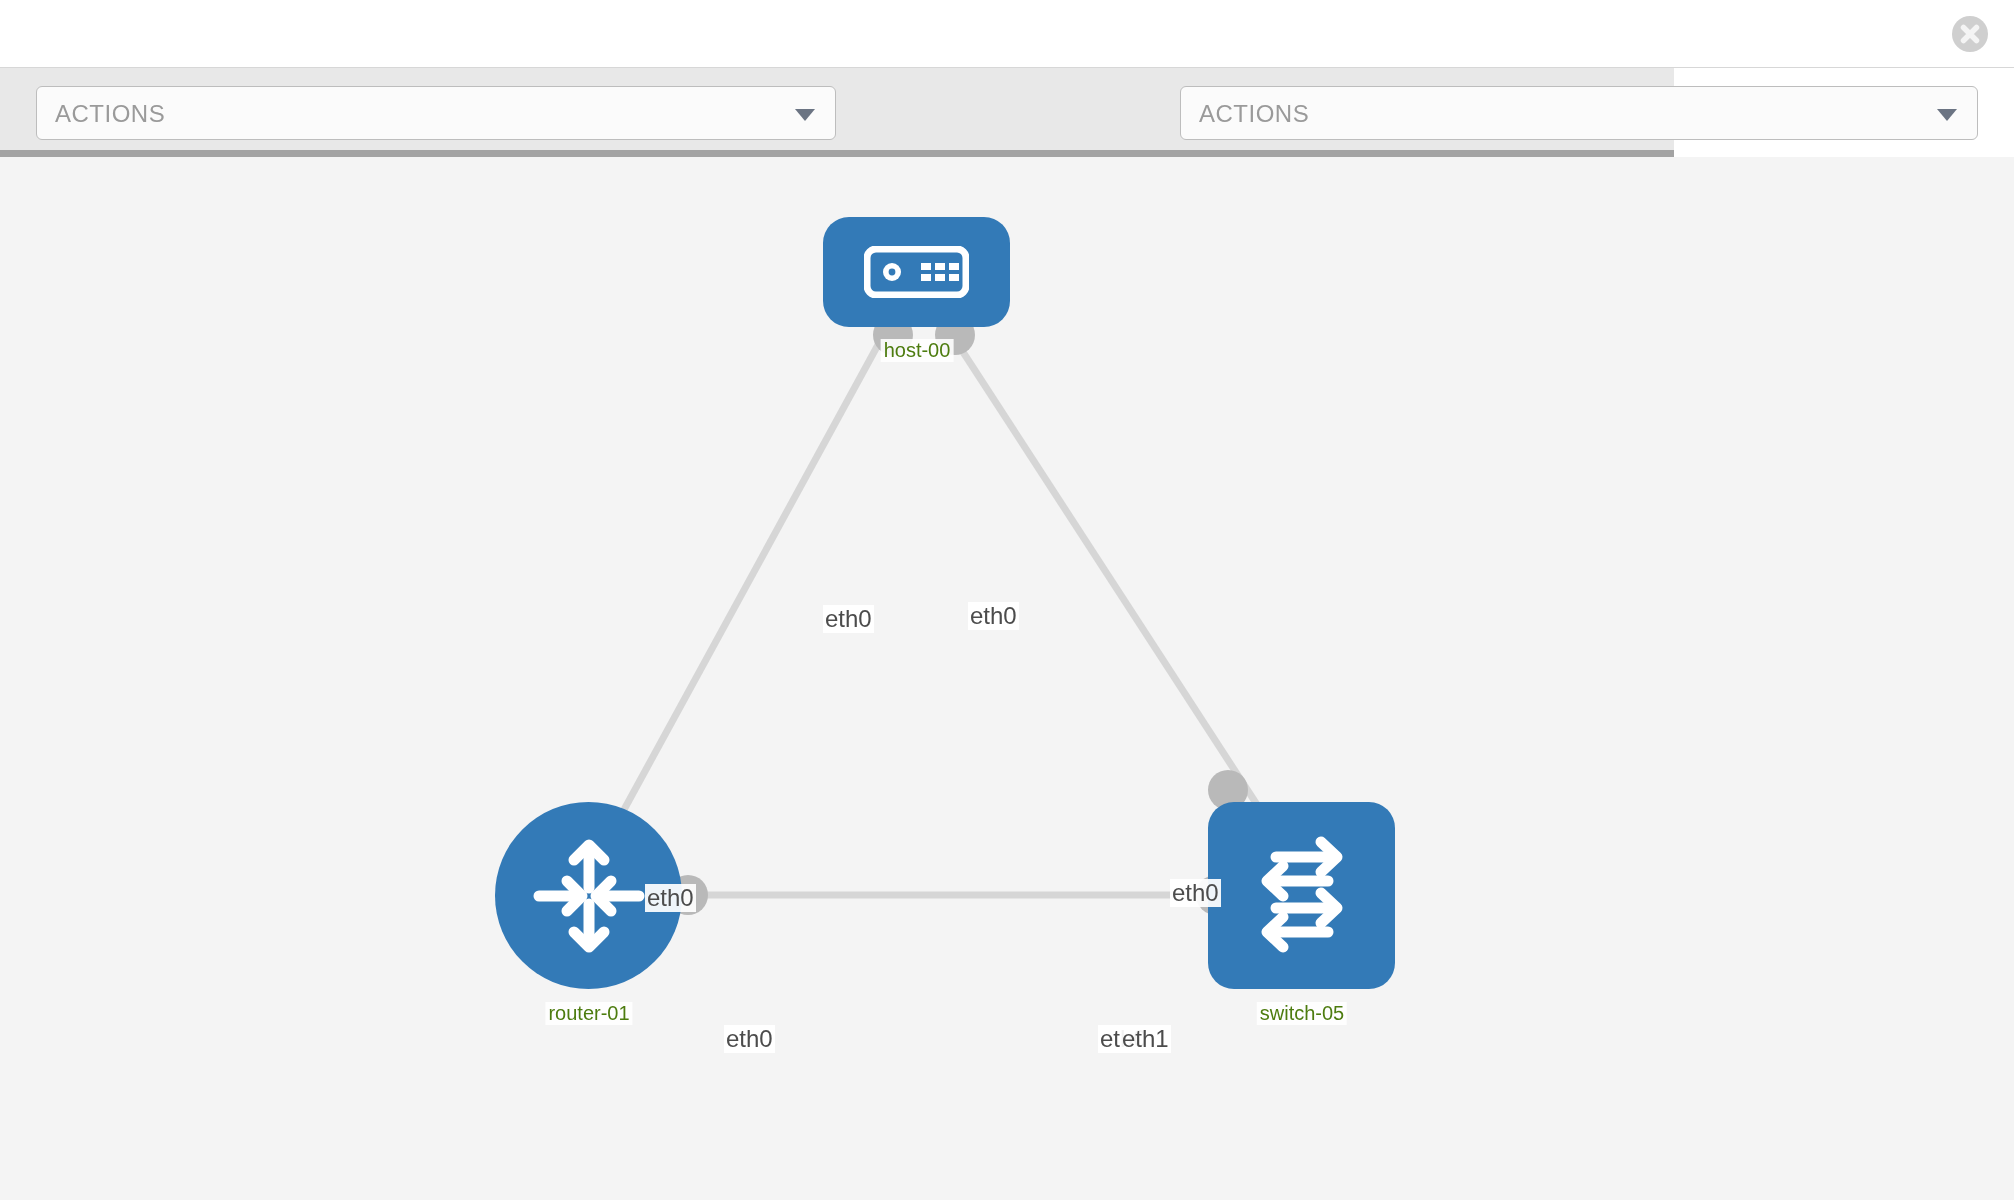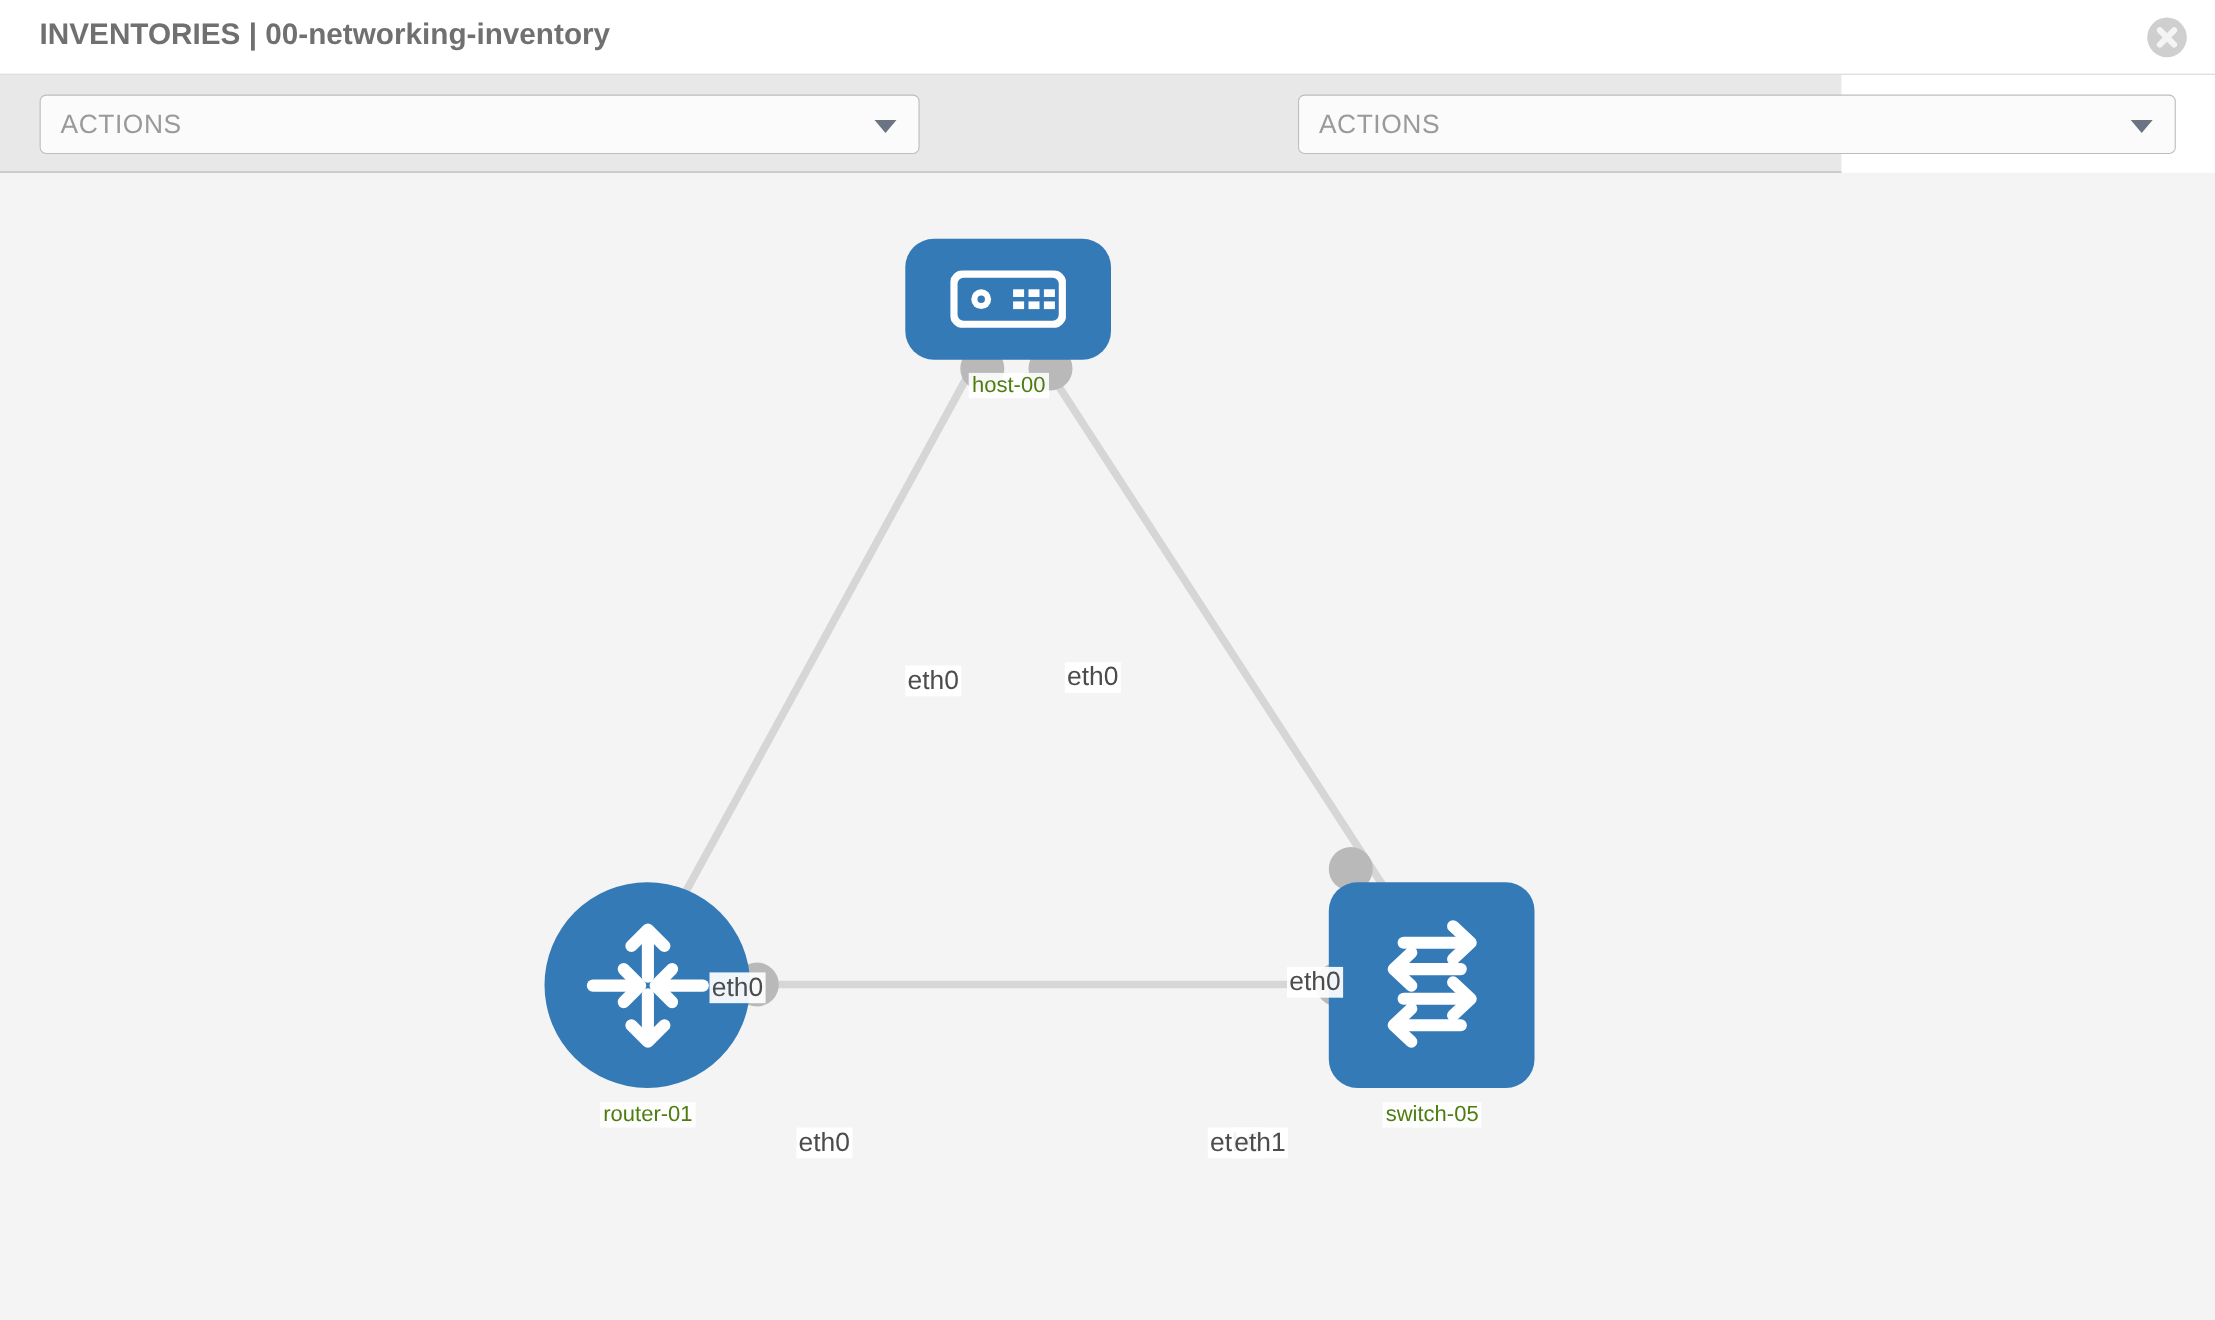--- a/index.html
+++ b/index.html
@@ -38,21 +38,21 @@
     background: #cfcfcf;
     cursor: pointer;
   }
   .close-btn svg { display:block; }
 
   
   .toolbar {
     position: absolute; left: 0; top: 68px;
     width: 1674px; height: 89px;
     background: #e8e8e8;
-    border-bottom: 1px solid #a3a3a3;
+    border-bottom: 7px solid #a3a3a3;
     box-sizing: border-box;
   }
   .actions-select {
     position: absolute; left: 36px; top: 18px;
     width: 800px; height: 54px;
     background: #fbfbfb;
     border: 1px solid #bdbdbd;
     border-radius: 6px;
     box-sizing: border-box;
     cursor: pointer;
@@ -137,21 +137,20 @@
     border-radius: 50%;
     background: #b9b9b9;
   }
 </style>
 </head>
 <body>
 
 <div id="app">
 
   <div class="header">
-    <div class="header-title">INVENTORIES | 00-networking-inventory</div>
     <div class="close-btn">
       <svg width="36" height="36" viewBox="0 0 36 36" aria-hidden="true">
         <path d="M11.5 11.5 L24.5 24.5 M24.5 11.5 L11.5 24.5" stroke="#f4f4f4" stroke-width="5.5" stroke-linecap="round"></path>
       </svg>
     </div>
   </div>
 
   <div class="toolbar">
 
     <div class="actions-select">

